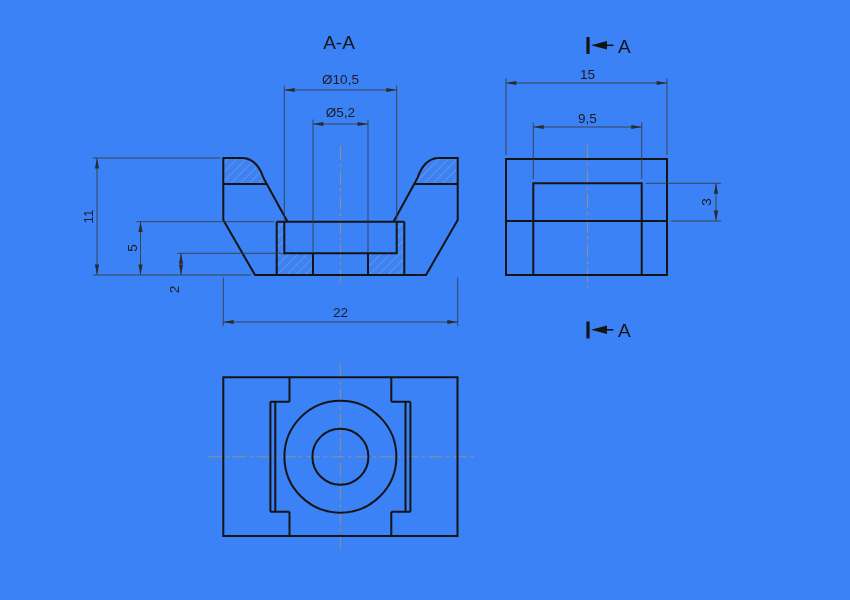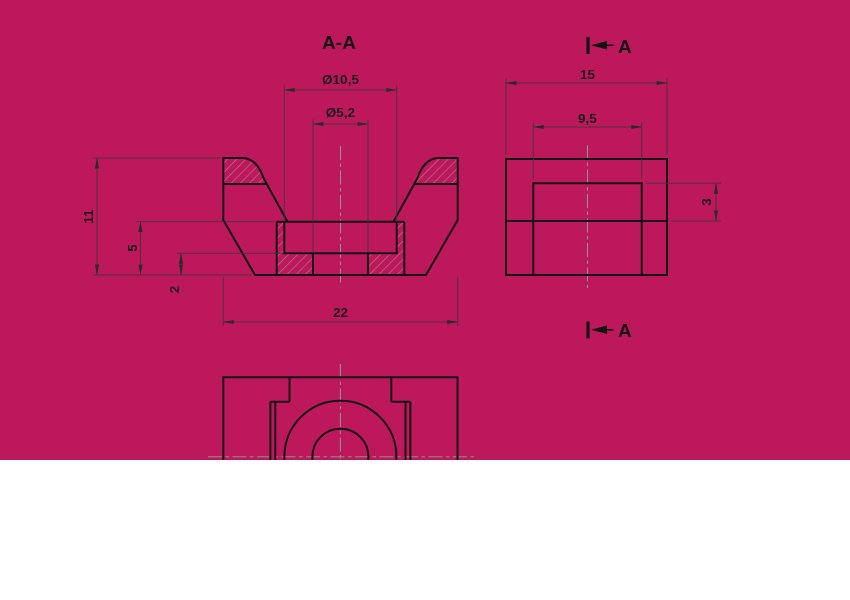--- a/index.html
+++ b/index.html
@@ -4,24 +4,23 @@
 <style>
   html, body {
     margin: 0;
     padding: 0;
     background: #ffffff;
     font-family: "Liberation Sans", sans-serif;
   }
   .stage {
     position: relative;
     width: 850px;
-    height: 460px;
-    background: #be185d;
+    height: 600px;
+    background: #3b82f6;
     overflow: hidden;
-    font-weight: bold;
   }
   svg { display: block; }
 
   .obj {            
     fill: none;
     stroke: #141414;
     stroke-width: 2;
     stroke-linecap: butt;
     stroke-linejoin: miter;
   }

